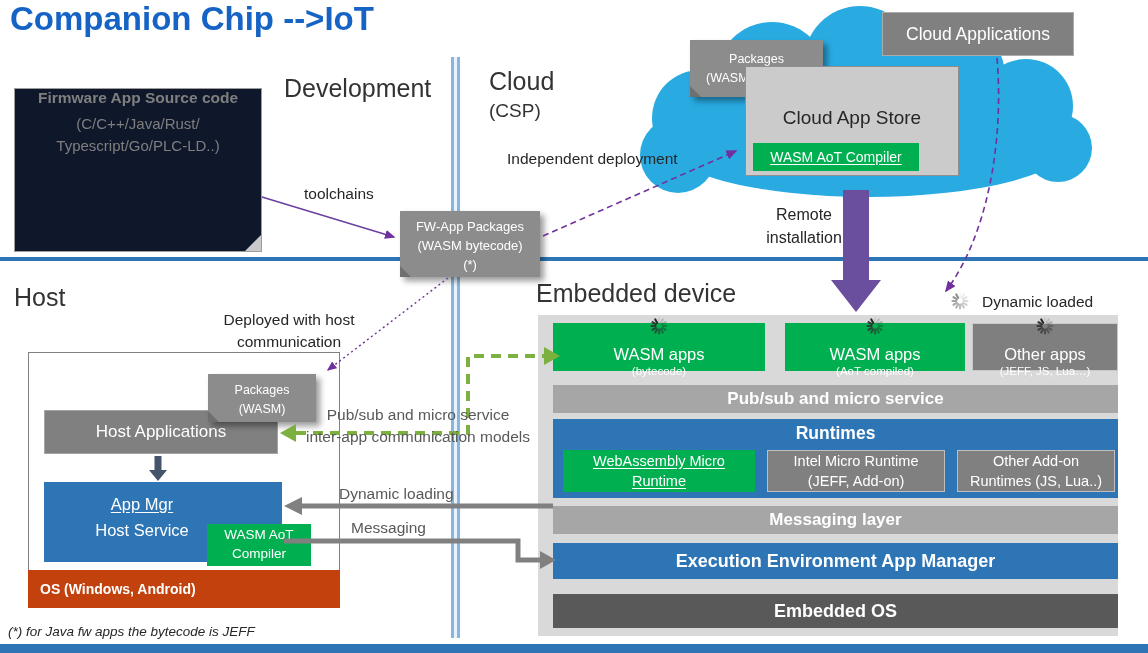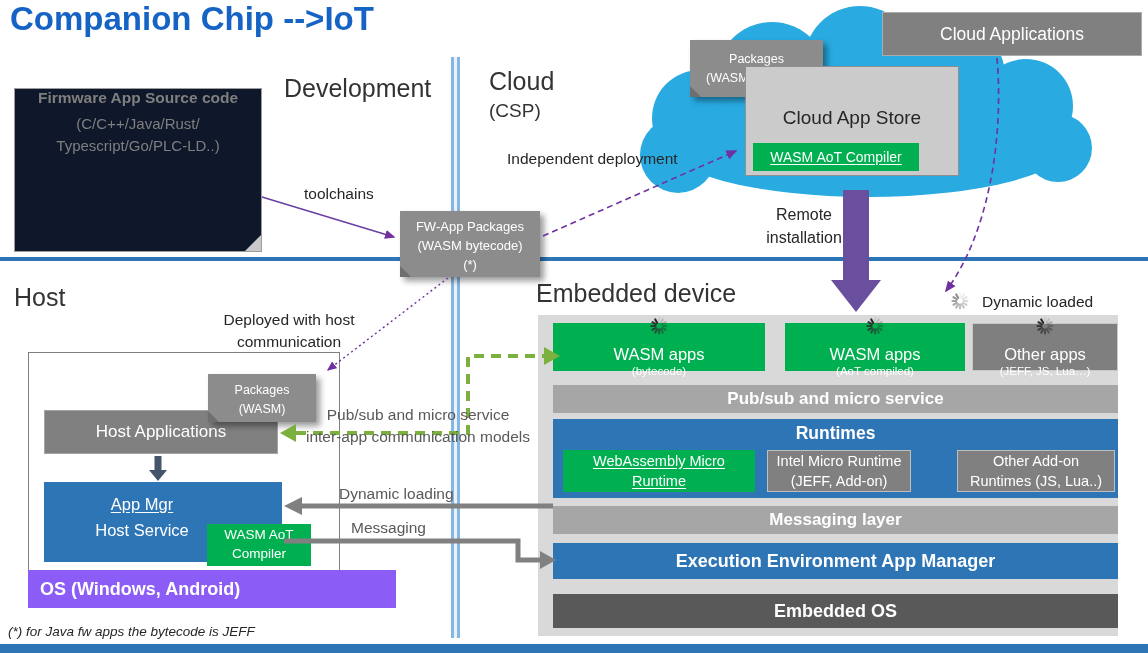--- a/index.html
+++ b/index.html
@@ -55,21 +55,21 @@
   <div class="abs heading" style="left:489px;top:100px;font-size:19px;">(CSP)</div>
   <div class="abs heading" style="left:14px;top:283px;">Host</div>
   <div class="abs heading" style="left:536px;top:279px;">Embedded device</div>
 
   <div class="abs fold-br" style="left:14px;top:88px;width:248px;height:164px;background:#0f172a;border:1px solid #9d9d9d;text-align:center;color:#7f7f7f;">
     <div class="bold" style="font-size:15.5px;margin-bottom:6px;">Firmware App Source code</div>
     <div style="font-size:15px;line-height:1.45;">(C/C++/Java/Rust/</div>
     <div style="font-size:15px;line-height:1.45;">Typescript/Go/PLC-LD..)</div>
   </div>
 
-  <div class="abs graybox center" style="left:882px;top:12px;width:260px;height:44px;border:1px solid #ababab;font-size:17.5px;">
+  <div class="abs graybox center" style="left:882px;top:12px;width:192px;height:44px;border:1px solid #ababab;font-size:17.5px;">
     <span>Cloud Applications</span>
   </div>
 
   <div class="abs note fold-bl" style="left:690px;top:40px;width:133px;height:57px;font-size:12.5px;padding-top:10px;line-height:1.5;">
     <div>Packages</div>
     <div>(WASM bytecode)</div>
   </div>
 
   <div class="abs" style="left:745px;top:66px;width:214px;height:110px;background:#CBCBCB;border:1px solid #8f8f8f;text-align:center;">
     <div style="margin-top:40px;font-size:19px;color:#262626;">Cloud App Store</div>
@@ -110,21 +110,21 @@
   <div class="abs bluebox center" style="left:44px;top:482px;width:238px;height:80px;font-size:16.5px;line-height:1.55;padding-right:42px;padding-bottom:8px;">
     <div class="u">App Mgr</div>
     <div>Host Service</div>
   </div>
 
   <div class="abs greenbox center" style="left:207px;top:524px;width:104px;height:42px;font-size:13.5px;line-height:1.4;">
     <div>WASM AoT</div>
     <div>Compiler</div>
   </div>
 
-  <div class="abs bold white" style="left:28px;top:570px;width:368px;height:38px;background:#8b5cf6;display:flex;align-items:center;padding-left:12px;font-size:18px;">
+  <div class="abs bold white" style="left:28px;top:570px;width:312px;height:38px;background:#c2410c;display:flex;align-items:center;padding-left:12px;font-size:14px;">
     <span>OS (Windows, Android)</span>
   </div>
 
   <div class="abs graylbl ontop" style="left:293px;top:404px;width:250px;text-align:center;font-size:15.5px;line-height:1.45;">
     <div>Pub/sub and micro service</div>
     <div>inter-app communication models</div>
   </div>
   <div class="abs graylbl ontop" style="left:339px;top:485px;font-size:15.5px;">Dynamic loading</div>
   <div class="abs graylbl ontop" style="left:351px;top:519px;font-size:15.5px;">Messaging</div>
 
@@ -211,21 +211,21 @@
     <span>Pub/sub and micro service</span>
   </div>
 
   <div class="abs bluebox" style="left:553px;top:419px;width:565px;height:79px;text-align:center;">
     <div class="bold" style="font-size:17.5px;margin-top:4px;">Runtimes</div>
   </div>
   <div class="abs greenbox center" style="left:563px;top:450px;width:192px;height:42px;font-size:14.5px;line-height:1.4;">
     <div class="u">WebAssembly Micro</div>
     <div class="u">Runtime</div>
   </div>
-  <div class="abs center" style="left:767px;top:450px;width:144px;height:42px;background:#808080;border:1px solid #bfbfbf;color:#fff;font-size:14.5px;line-height:1.4;">
+  <div class="abs center" style="left:767px;top:450px;width:178px;height:42px;background:#808080;border:1px solid #bfbfbf;color:#fff;font-size:14.5px;line-height:1.4;">
     <div>Intel Micro Runtime</div>
     <div>(JEFF, Add-on)</div>
   </div>
   <div class="abs center" style="left:957px;top:450px;width:158px;height:42px;background:#808080;border:1px solid #bfbfbf;color:#fff;font-size:14.5px;line-height:1.4;">
     <div>Other Add-on</div>
     <div>Runtimes (JS, Lua..)</div>
   </div>
 
   <div class="abs center bold white" style="left:553px;top:506px;width:565px;height:28px;background:#A6A6A6;font-size:17px;">
     <span>Messaging layer</span>

